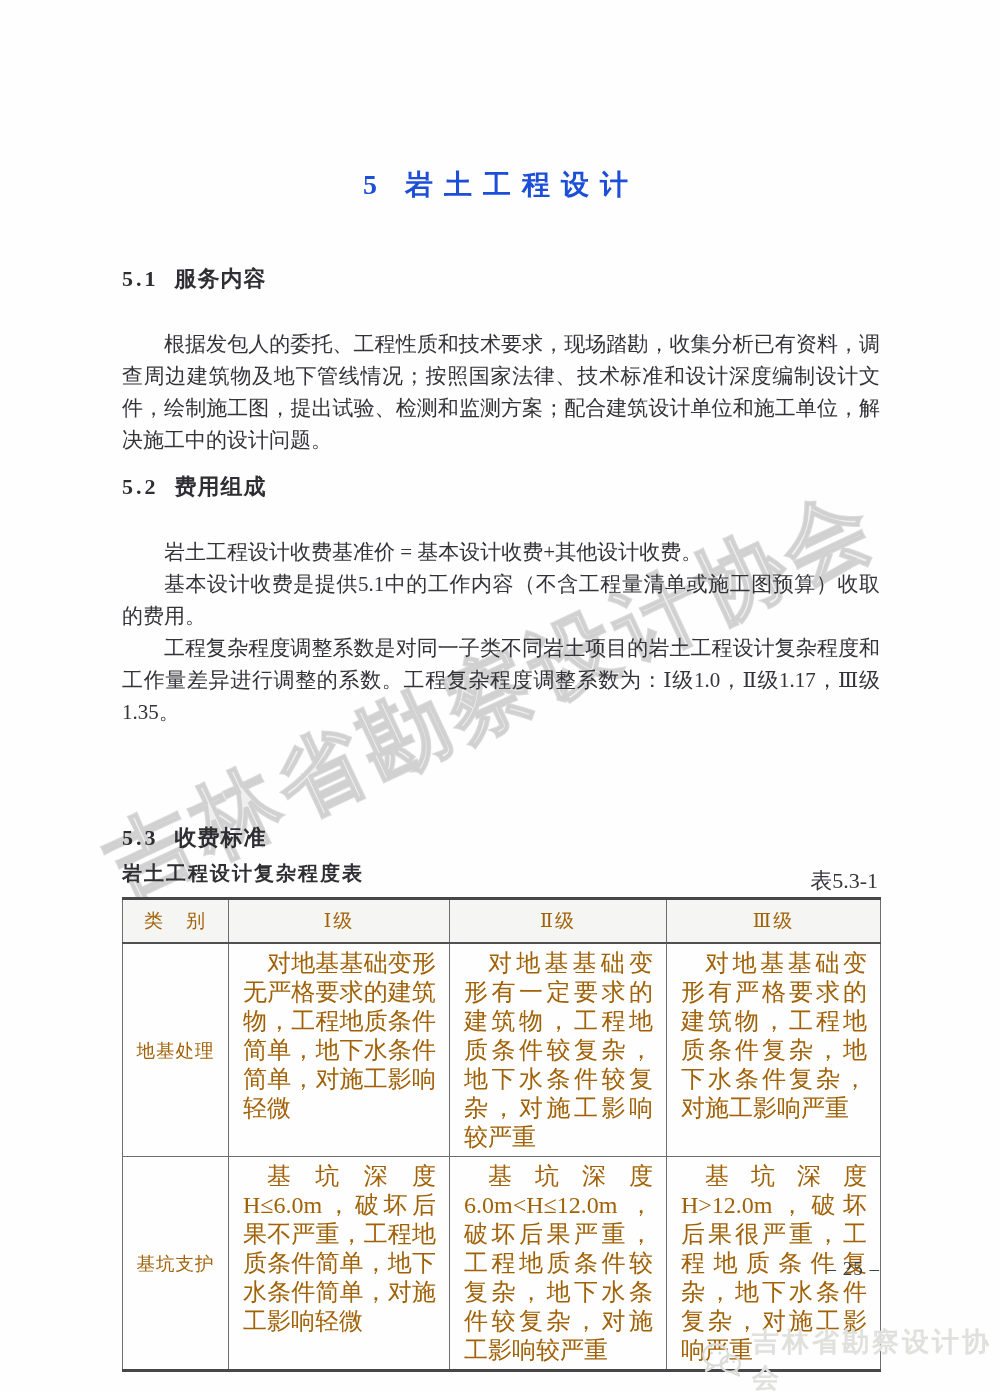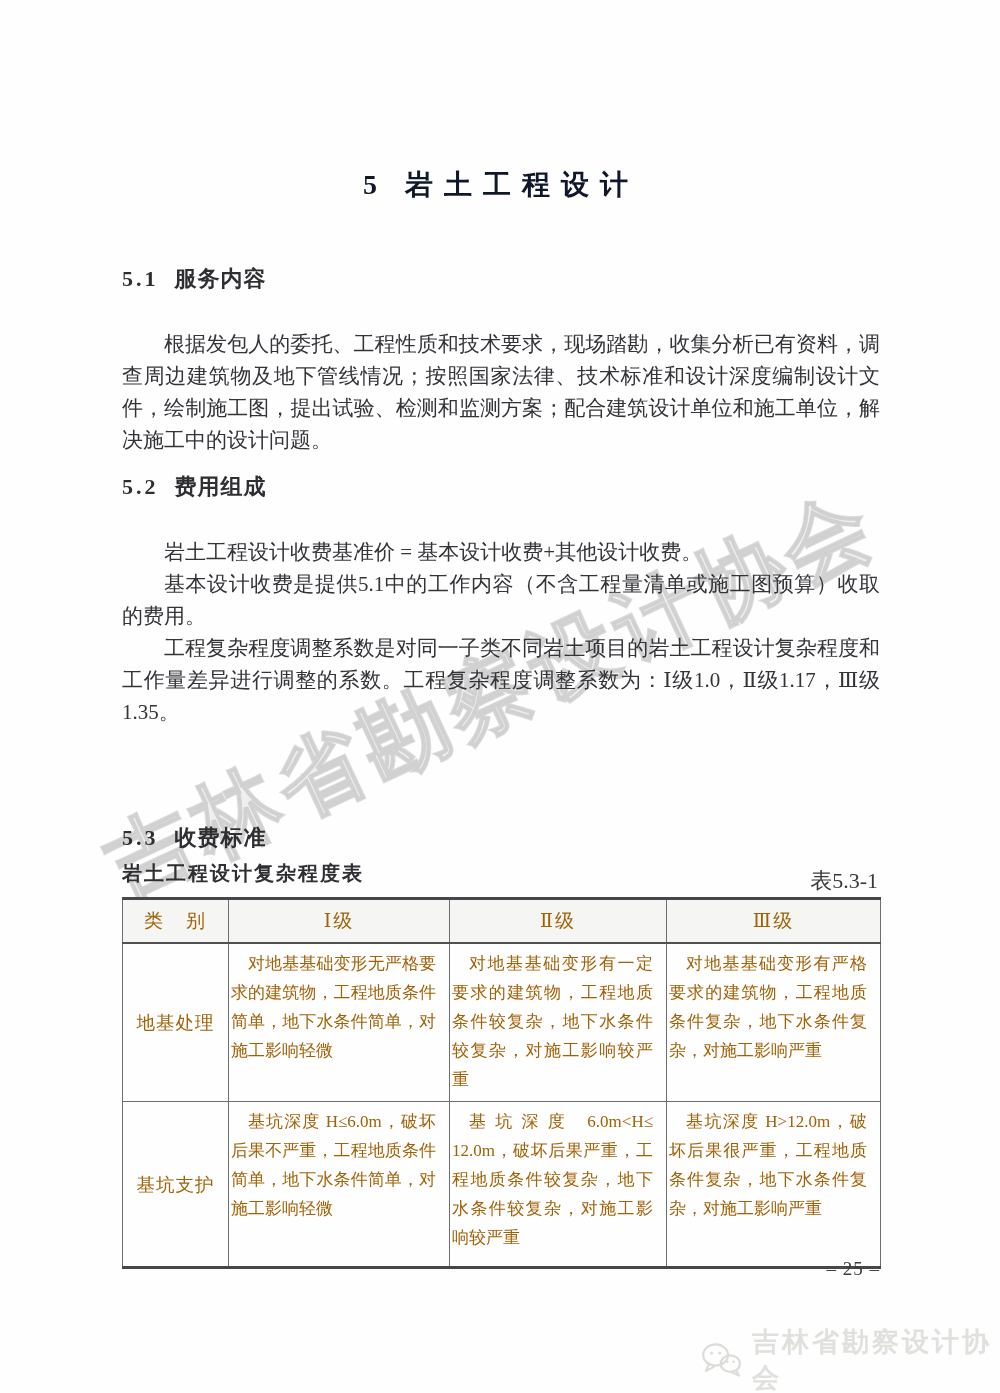--- a/index.html
+++ b/index.html
@@ -28,21 +28,21 @@
     z-index: 1;
     pointer-events: none;
   }
   .content { position: absolute; left: 0; top: 0; width: 1000px; height: 1393px; z-index: 2; }
 
   .doc-title {
     position: absolute;
     left: 122px; top: 166px; width: 758px;
     text-align: center;
     font-size: 28px; font-weight: bold;
-    color: #0f172a;
+    color: #1d4ed8;
   }
   .t-num { letter-spacing: 0; margin-right: 28px; }
   .t-text { letter-spacing: 11px; }
 
   .h2 {
     position: absolute;
     left: 122px; width: 758px;
     font-size: 22px; font-weight: bold;
     color: #2f2f33;
   }
@@ -86,22 +86,22 @@
     border-bottom: 2px solid #515154;
   }
   .ctable td.cat {
     text-align: center;
     vertical-align: middle;
     font-size: 18.5px;
     letter-spacing: 1px;
   }
   .ctable td.lvl {
     vertical-align: top;
-    padding: 5px 13px 4px 2px;
-    font-size: 17px;
+    padding: 5px 13px 4px 14px;
+    font-size: 24px;
     line-height: 29px;
     text-align: justify;
     text-indent: 1em;
   }
   .ctable tr.row1 td { height: 148px; }
   .ctable tr.row2 td { height: 155px; }
 
   .pagenum {
     position: absolute;
     left: 122px; top: 1258px; width: 758px;

